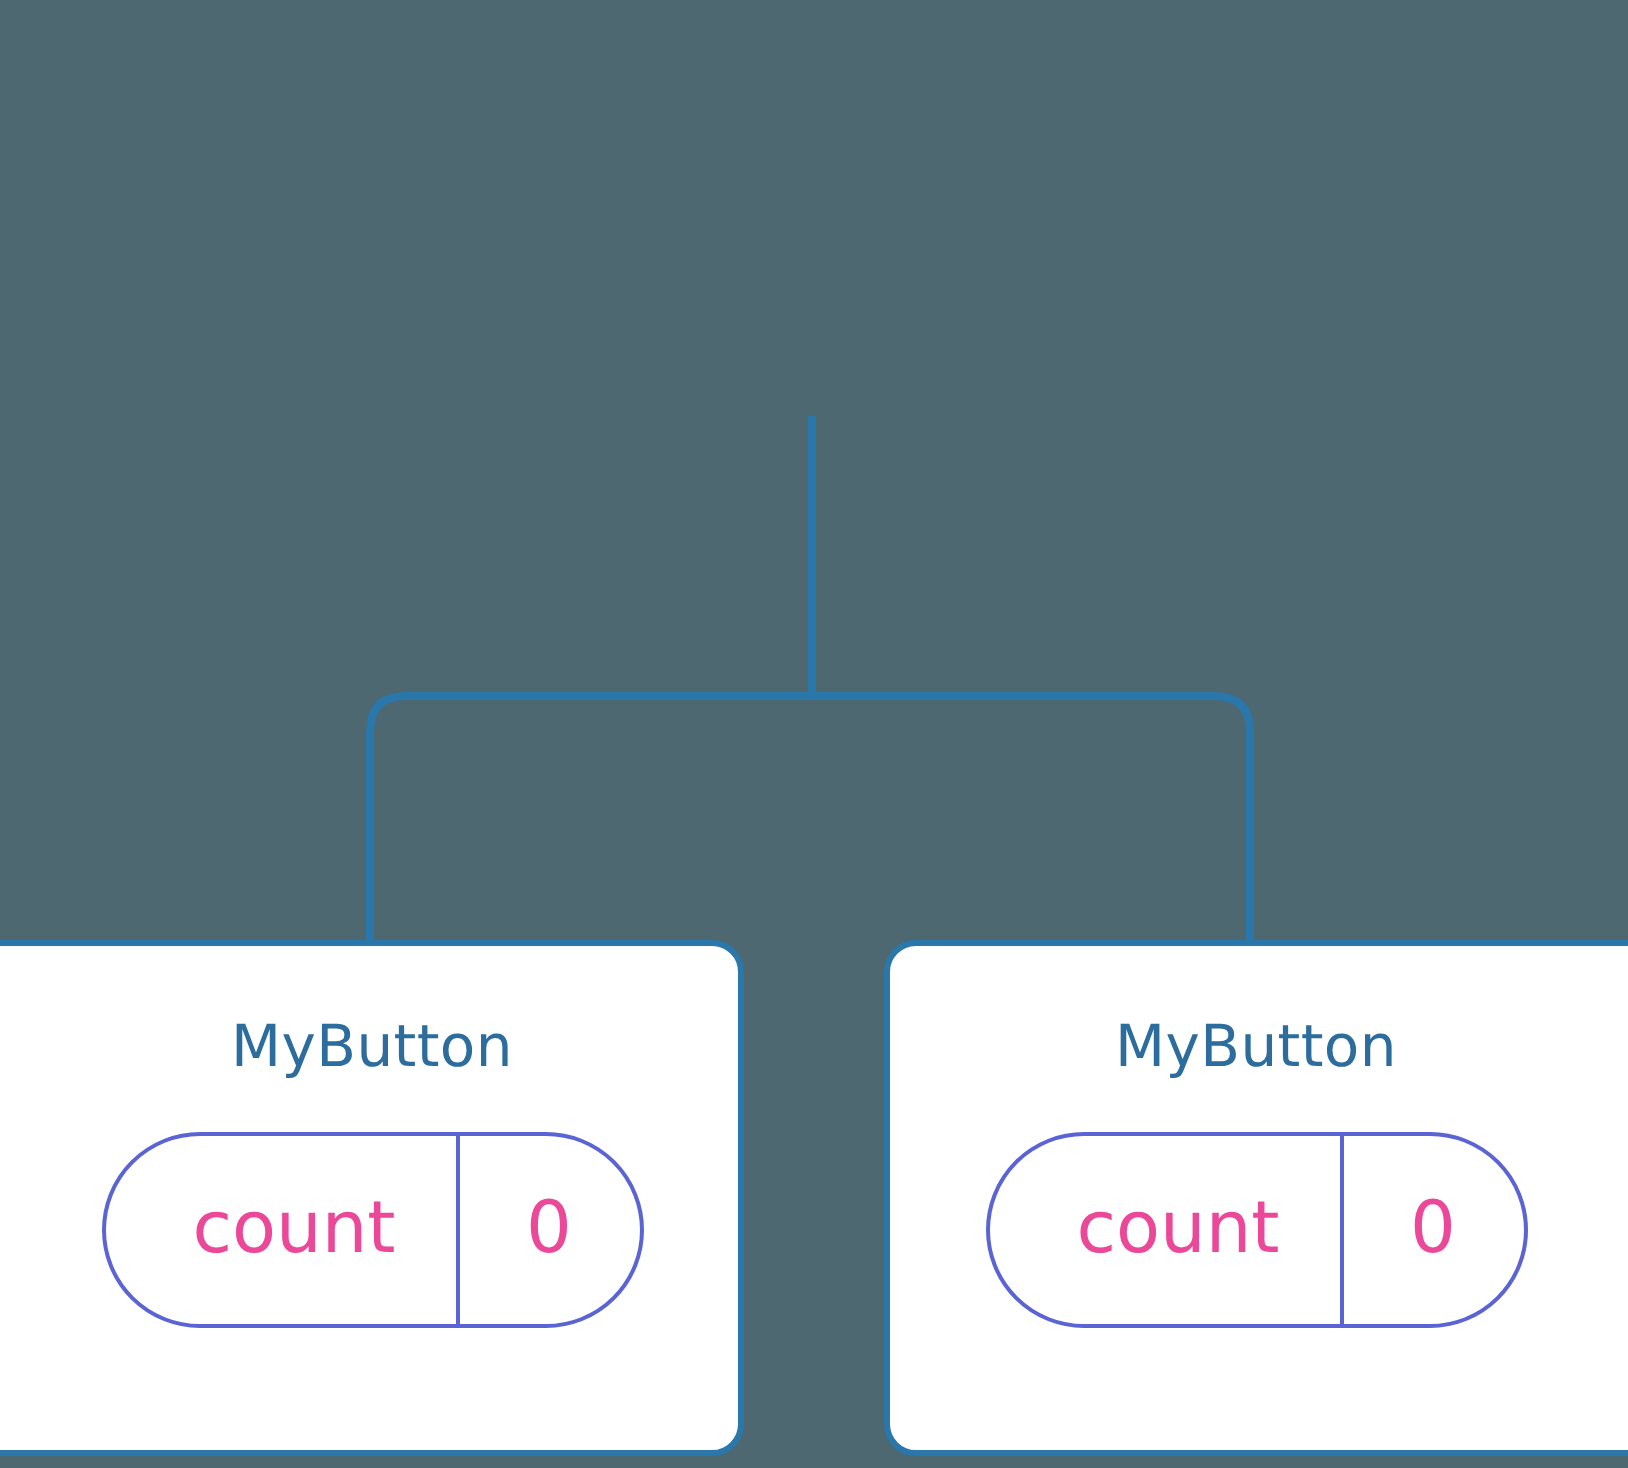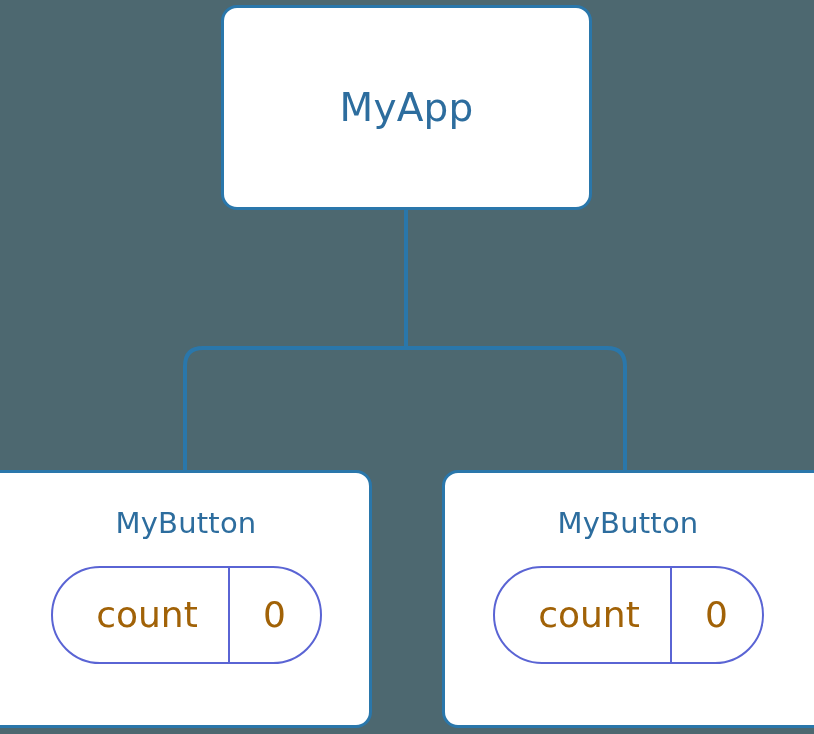--- a/index.html
+++ b/index.html
@@ -110,21 +110,21 @@
   }
   .node-child-right .state-pill {
     margin-right: 24px;
   }
 
   .state-key,
   .state-value {
     display: flex;
     align-items: center;
     justify-content: center;
-    color: #a16207;
+    color: #ec4899;
     font-size: 36px;
     line-height: 1;
     white-space: nowrap;
     box-sizing: border-box;
   }
 
   .state-key {
     width: 175px;
     padding-left: 14px;
   }
@@ -141,23 +141,20 @@
 
   <svg id="connectors" viewBox="0 0 814 734" width="814" height="734" fill="none">
 
     <path d="M406,208 L406,348" stroke="#2a77ab" stroke-width="4" fill="none"></path>
 
     <path d="M406,348 L203,348 Q185,348 185,366 L185,472" stroke="#2a77ab" stroke-width="4" fill="none" stroke-linecap="butt"></path>
 
     <path d="M406,348 L607,348 Q625,348 625,366 L625,472" stroke="#2a77ab" stroke-width="4" fill="none" stroke-linecap="butt"></path>
   </svg>
 
-  <div class="node node-root">
-    <div class="node-title">MyApp</div>
-  </div>
 
   <div class="node node-child node-child-left">
     <div class="node-title">MyButton</div>
     <div class="state-pill">
       <div class="state-key">count</div>
       <div class="state-value">0</div>
     </div>
   </div>
 
   <div class="node node-child node-child-right">

